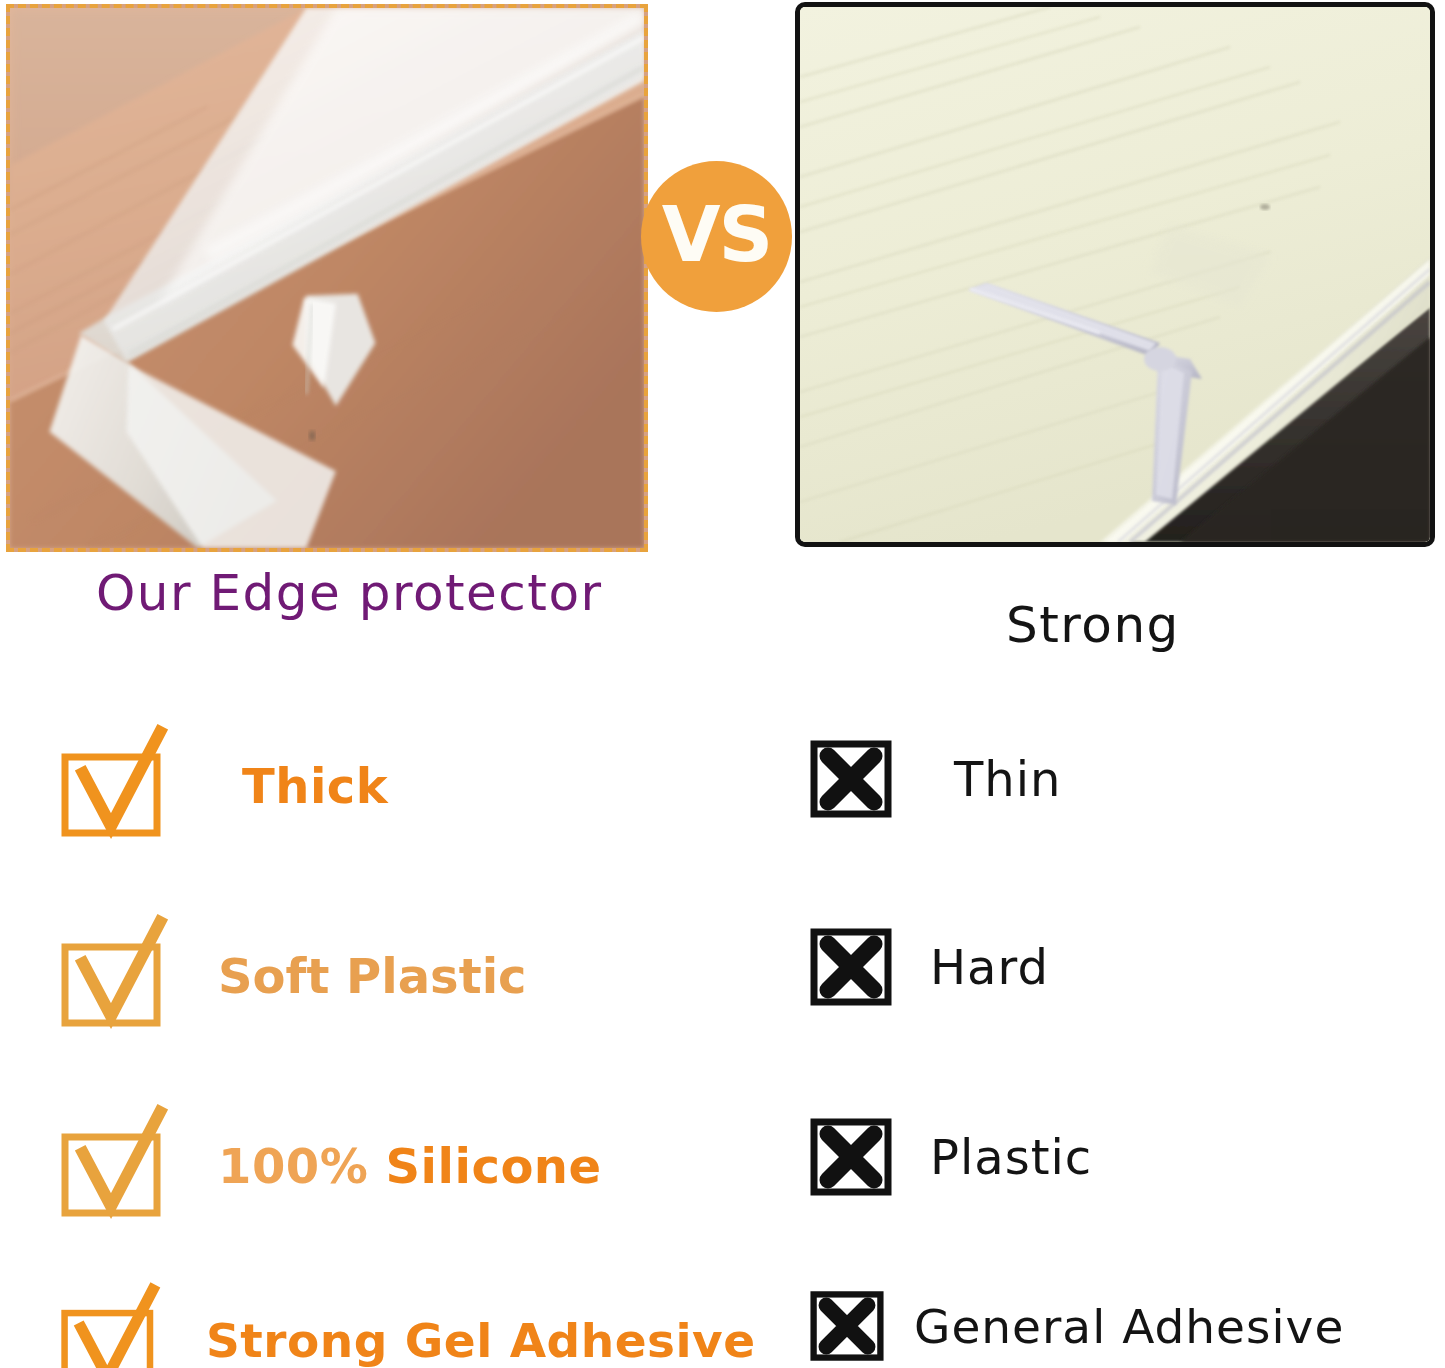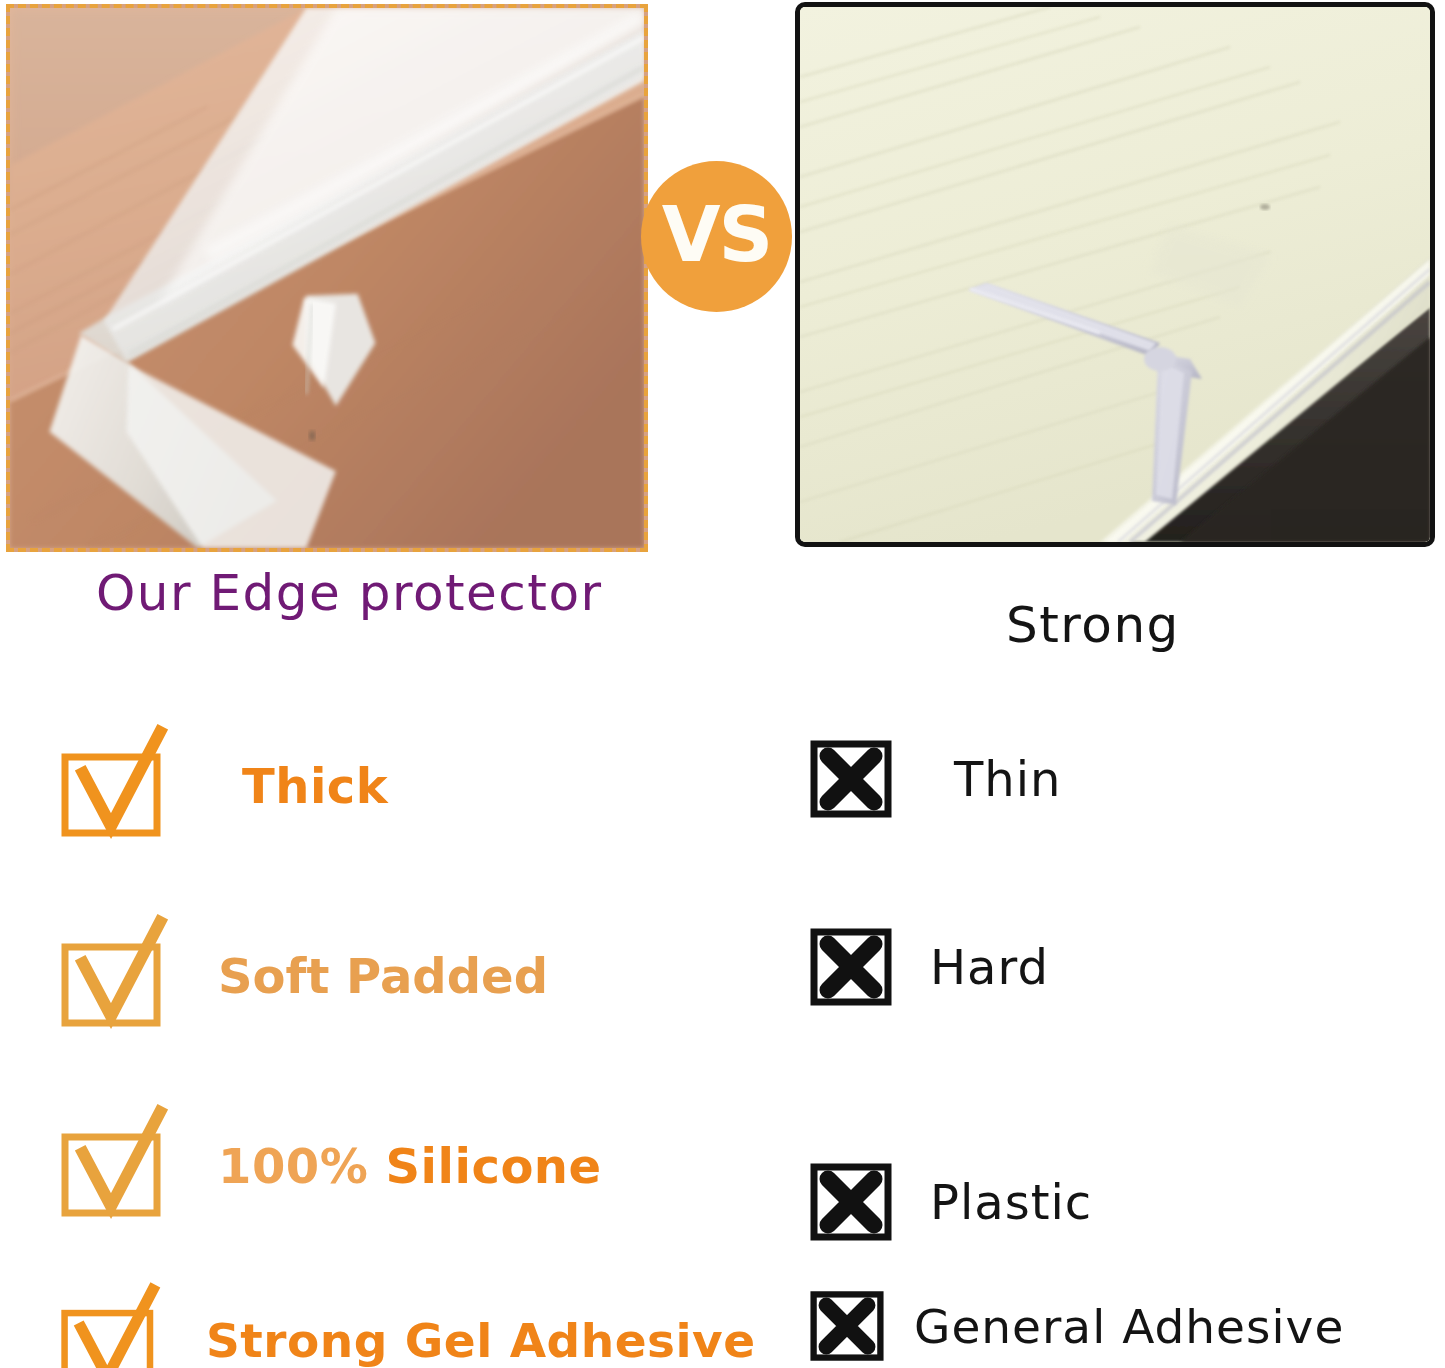--- a/index.html
+++ b/index.html
@@ -94,21 +94,21 @@
   
   .col-other { left: 810px; }
 
   .row-y1 { top: 730px; gap: 24px; }
   .row-y2 { top: 920px; }
   .row-y3 { top: 1110px; }
   .row-y4 { top: 1288px; }
 
   .row-y1.col-other { top: 740px; }
   .row-y2.col-other { top: 928px; }
-  .row-y3.col-other { top: 1163px; }
+  .row-y3.col-other { top: 1118px; }
   .row-y4.col-other { top: 1290px; }
 
   
   .check-icon { width: 118px; height: 112px; flex: 0 0 auto; }
   .check-icon svg { display: block; width: 100%; height: 100%; overflow: visible; }
 
   
   .cross-icon { width: 82px; height: 78px; flex: 0 0 auto; }
   .cross-icon svg { display: block; width: 100%; height: 100%; }
 
@@ -338,21 +338,21 @@
     <span class="feature-label label-ours">Thick</span>
   </div>
 
   <div class="feature-row col-ours row-y2">
     <span class="check-icon">
       <svg viewBox="0 0 118 112">
         <rect x="9" y="27" width="92" height="76" fill="none" stroke="#E8A33D" stroke-width="7"></rect>
         <path d="M27,43 L55,96 L104,2" fill="none" stroke="#E8A33D" stroke-width="12" stroke-linecap="square" stroke-linejoin="miter"></path>
       </svg>
     </span>
-    <span class="feature-label label-ours soft">Soft Padded</span>
+    <span class="feature-label label-ours soft">Soft Plastic</span>
   </div>
 
   <div class="feature-row col-ours row-y3">
     <span class="check-icon">
       <svg viewBox="0 0 118 112">
         <rect x="9" y="27" width="92" height="76" fill="none" stroke="#E8A33D" stroke-width="7"></rect>
         <path d="M27,43 L55,96 L104,2" fill="none" stroke="#E8A33D" stroke-width="12" stroke-linecap="square" stroke-linejoin="miter"></path>
       </svg>
     </span>
     <span class="feature-label label-ours"><span class="dim">100% </span><span>Silicone</span></span>

